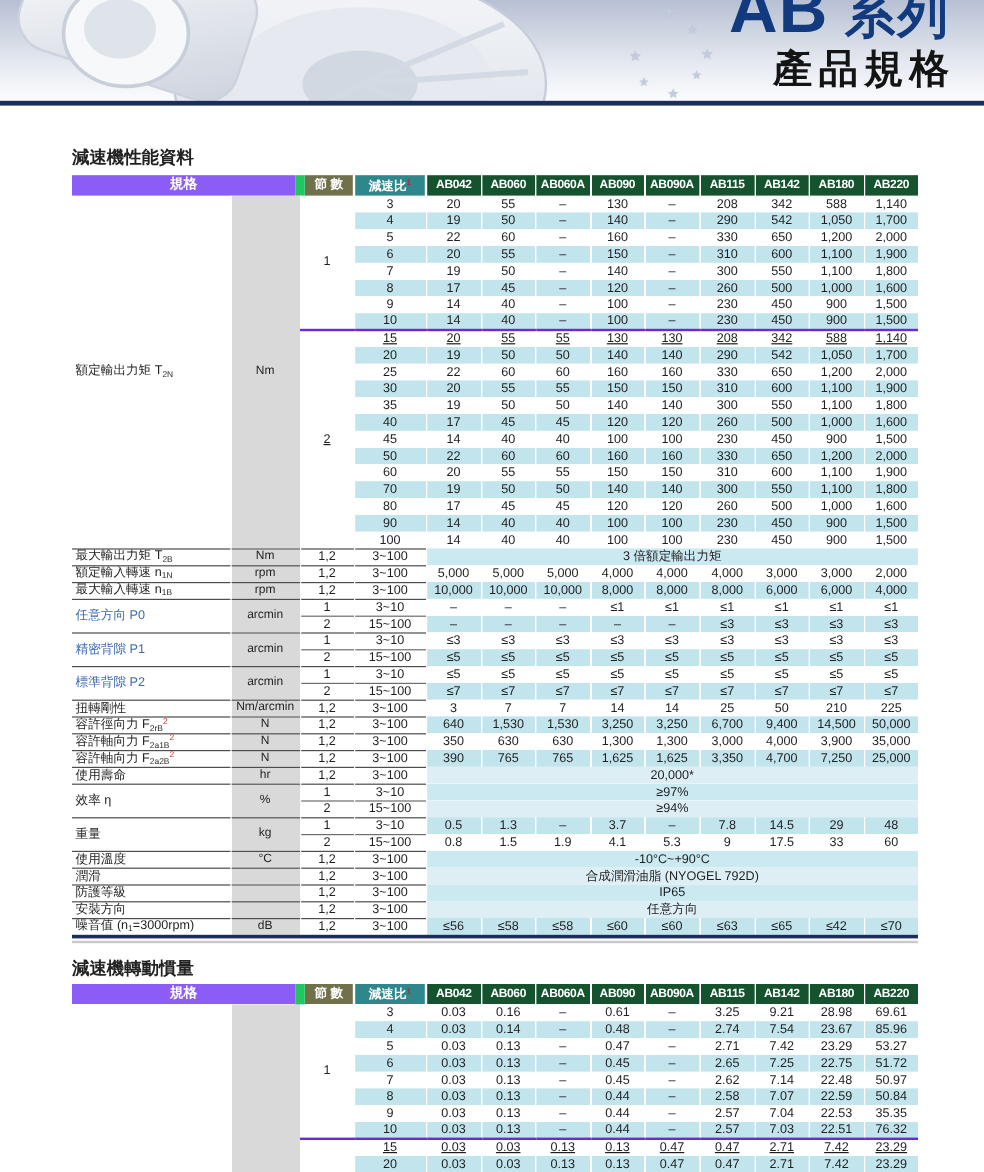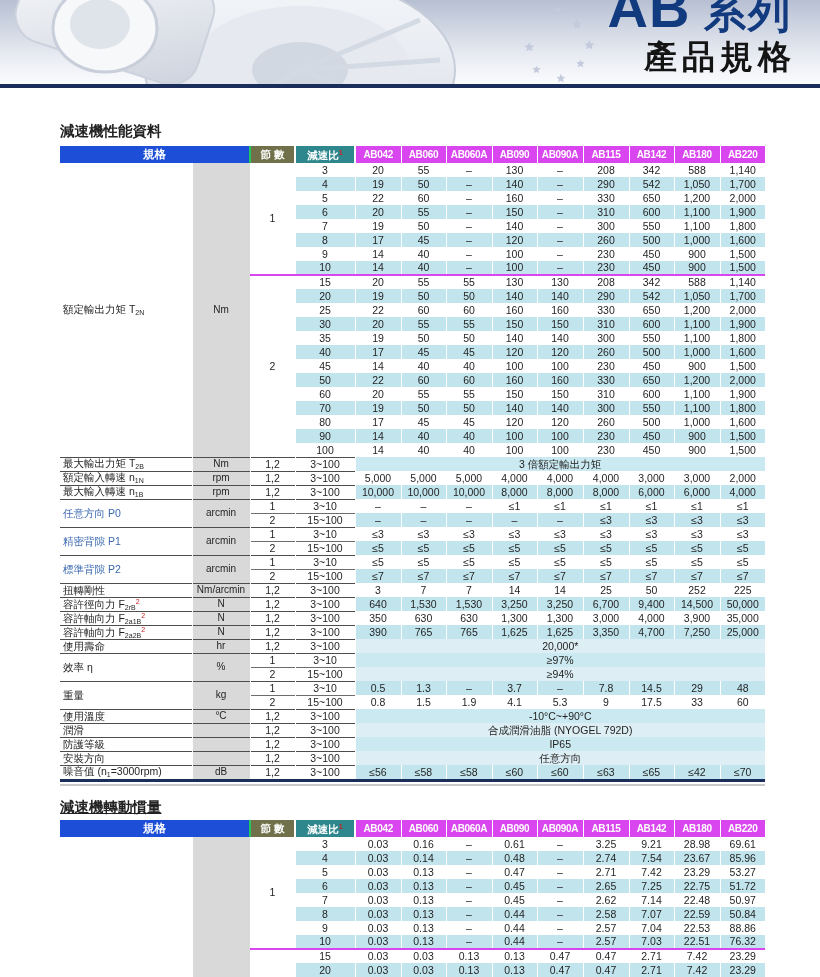--- a/index.html
+++ b/index.html
@@ -21,34 +21,34 @@
   .sec-title{position:absolute;left:60px;font-size:14.5px;font-weight:bold;color:#222;}
   
   .twrap{position:absolute;left:60px;width:705px;}
   table{border-collapse:collapse;table-layout:fixed;width:705px;}
   th,td{padding:0;font-size:10.5px;line-height:1;text-align:center;vertical-align:middle;
         overflow:hidden;white-space:nowrap;border-right:1px solid #fff;}
   th:last-child,td:last-child{border-right:none;}
   thead tr{height:17px;}
   tbody tr{height:14px;}
   th{color:#fff;font-weight:bold;}
-  .h-spec{background:#1d4ed8;font-size:11.5px;border-right:2px solid #22c55e;}
+  .h-spec{background:#8b5cf6;font-size:11.5px;border-right:8px solid #22c55e;}
   .h-stage{background:#70704a;border-right:2px solid #fff;}
   .h-ratio{background:#2f878e;border-right:2px solid #fff;}
-  .h-model{background:#d946ef;font-size:10px;letter-spacing:-0.3px;}
+  .h-model{background:#14532d;font-size:10px;letter-spacing:-0.3px;}
   .lbl{text-align:left;padding-left:3px;background:#fff;font-size:10.5px;}
   .lbl.blue{color:#3c6ab0;}
   .unit{background:#d9d9d9;font-size:10px;}
   .w{background:#fff;}
   .c{background:#c2e4ed;}
   .sc{background:#cbe9f0;}
   .sl{background:#ddeef4;}
   .sep-t{border-top:1px solid #4d4d4d;}
   .sub-t{border-top:1px solid #6d6d6d;}
-  .red-t{border-top:2px solid #d946ef;}
+  .red-t{border-top:2px solid #6d28d9;text-decoration:underline;}
   .sb{font-size:7px;vertical-align:-2px;}
   .sp{font-size:7px;vertical-align:4px;}
   .rd{color:#cc2222;}
   sup.note{font-size:7px;color:#cc2222;vertical-align:4px;}
   .tbl-bottom{height:3px;background:#1b2d5a;}
   .tbl-shadow{height:2px;background:#c9c9c9;margin-top:2px;}
 </style>
 </head>
 <body>
 
@@ -501,21 +501,21 @@
           <td class="unit sep-t" rowspan="1">Nm/arcmin</td>
           <td class="w sep-t">1,2</td>
           <td class="w sep-t">3~100</td>
           <td class="w">3</td>
           <td class="w">7</td>
           <td class="w">7</td>
           <td class="w">14</td>
           <td class="w">14</td>
           <td class="w">25</td>
           <td class="w">50</td>
-          <td class="w">252</td>
+          <td class="w">210</td>
           <td class="w">225</td>
         </tr>
         <tr>
           <td class="lbl sep-t" rowspan="1"><span class="">容許徑向力 F</span><span class="sb">2rB</span><span class="sp rd">2</span></td>
           <td class="unit sep-t" rowspan="1">N</td>
           <td class="w sep-t">1,2</td>
           <td class="w sep-t">3~100</td>
           <td class="c">640</td>
           <td class="c">1,530</td>
           <td class="c">1,530</td>
@@ -645,21 +645,21 @@
           <td class="c">≤65</td>
           <td class="c">≤42</td>
           <td class="c">≤70</td>
         </tr>
       </tbody>
   </table>
   <div class="tbl-bottom"></div>
   <div class="tbl-shadow"></div>
 </div>
 
-<div class="sec-title" style="top:798px;text-decoration:underline;">減速機轉動慣量</div>
+<div class="sec-title" style="top:798px;">減速機轉動慣量</div>
 <div class="twrap" style="top:820px;">
   <table id="inertia-table">
     <colgroup>
         <col style="width:132px">
         <col style="width:58px">
         <col style="width:45px">
         <col style="width:60px">
     <col style="width:46px">
         <col style="width:45px">
         <col style="width:46px">
@@ -765,21 +765,21 @@
         <tr>
           <td class="w">9</td>
           <td class="w">0.03</td>
           <td class="w">0.13</td>
           <td class="w">–</td>
           <td class="w">0.44</td>
           <td class="w">–</td>
           <td class="w">2.57</td>
           <td class="w">7.04</td>
           <td class="w">22.53</td>
-          <td class="w">88.86</td>
+          <td class="w">35.35</td>
         </tr>
         <tr>
           <td class="c">10</td>
           <td class="c">0.03</td>
           <td class="c">0.13</td>
           <td class="c">–</td>
           <td class="c">0.44</td>
           <td class="c">–</td>
           <td class="c">2.57</td>
           <td class="c">7.03</td>

